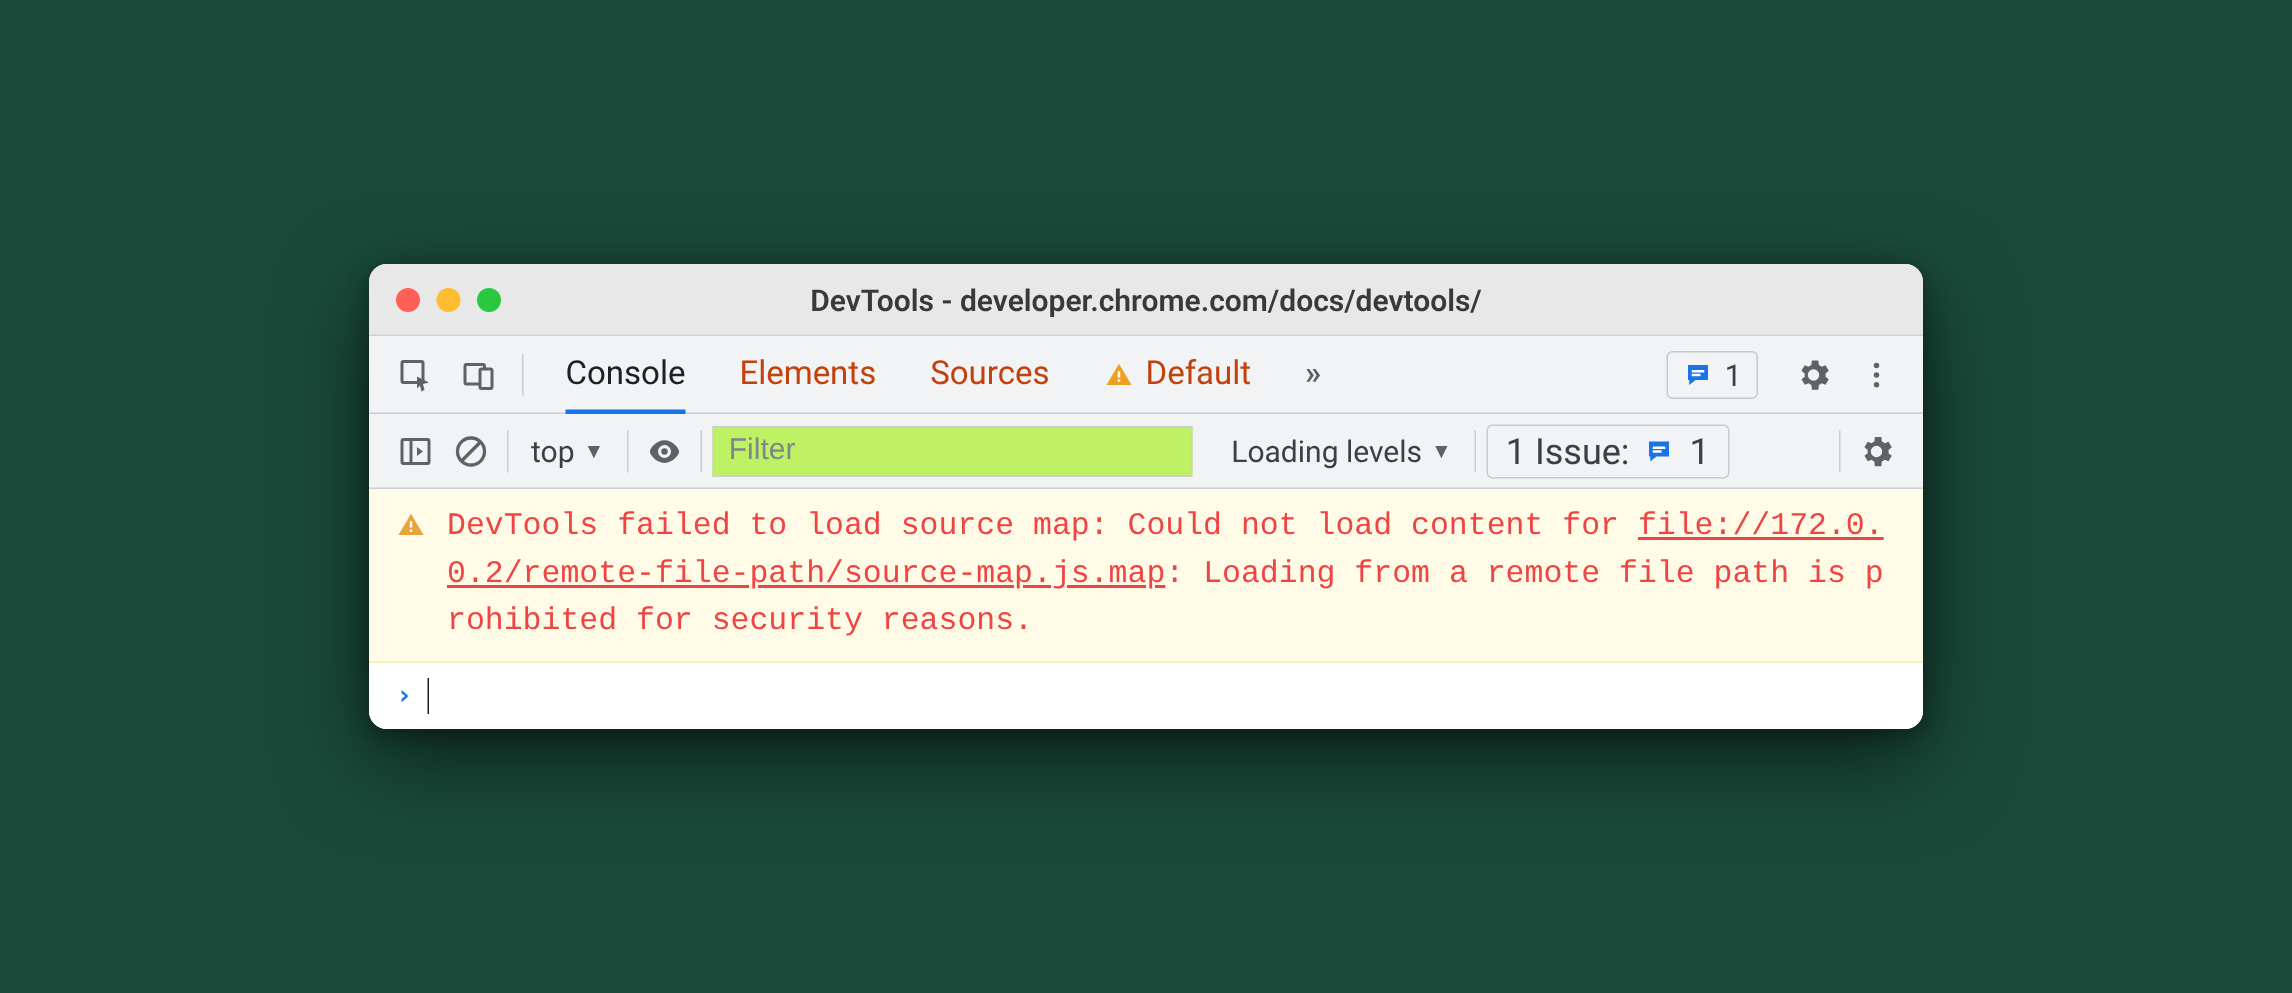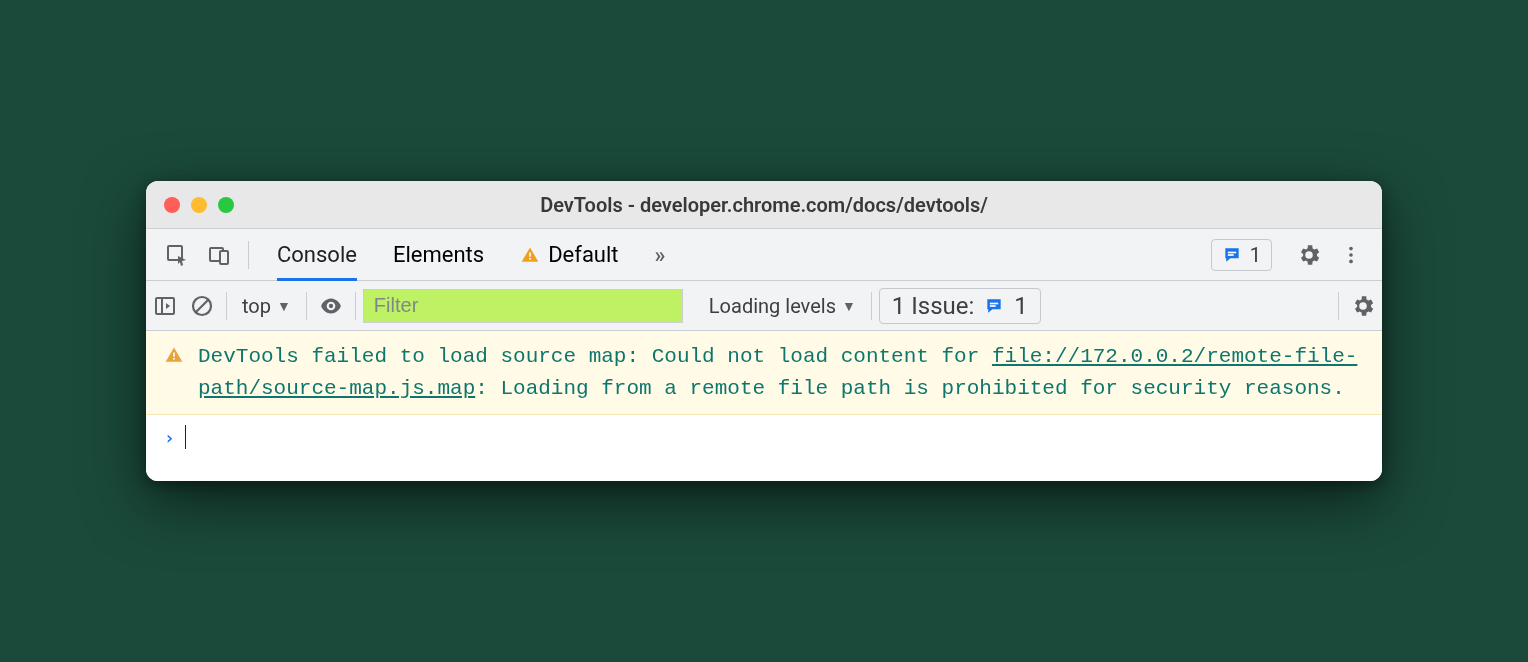--- a/index.html
+++ b/index.html
@@ -6,21 +6,21 @@
   body {
     background: #1a4a3a;
     font-family: -apple-system, BlinkMacSystemFont, "Segoe UI", Roboto, sans-serif;
     width: 1528px;
     height: 662px;
     display: flex;
     align-items: center;
     justify-content: center;
   }
   .window {
-    width: 1236px;
+    width: 1036px;
     background: #fff;
     border-radius: 12px;
     box-shadow: 0 20px 60px rgba(0,0,0,0.55), 0 4px 14px rgba(0,0,0,0.35);
     overflow: hidden;
   }
   
   .titlebar {
     background: #e8e8e8;
     height: 48px;
     display: flex;
@@ -71,21 +71,21 @@
   }
   .tabs {
     display: flex;
     align-items: flex-end;
     gap: 36px;
     margin-left: 16px;
     height: 100%;
   }
   .tab {
     font-size: 22px;
-    color: #000000;
+    color: #c2410c;
     height: 100%;
     display: flex;
     align-items: center;
     gap: 8px;
     cursor: pointer;
   }
   .tab.active {
     color: #202124;
     border-bottom: 3px solid #1a73e8;
     margin-bottom: -1px;
@@ -104,21 +104,21 @@
   }
   .badge-box svg { display:block; }
   .gear { margin-left: 12px; }
   
   .subbar {
     display: flex;
     align-items: center;
     height: 50px;
     background: #f1f3f4;
     border-bottom: 1px solid #cacdd1;
-    padding: 0 2px;
+    padding: 0 14px;
     gap: 3px;
   }
   .dropdown {
     display: flex;
     align-items: center;
     gap: 6px;
     font-size: 20px;
     color: #3c4043;
     padding: 2px 8px;
     cursor: pointer;
@@ -159,21 +159,21 @@
     align-items: flex-start;
   }
   .warn-icon {
     flex-shrink: 0;
     margin-top: 4px;
   }
   .warn-text {
     font-family: Menlo, Consolas, "Courier New", monospace;
     font-size: 21px;
     line-height: 1.5;
-    color: #0f766e;
+    color: #ef4444;
     word-break: break-all;
   }
   .warn-text .link {
     text-decoration: underline;
     cursor: pointer;
   }
   
   .prompt-row {
     display: flex;
     align-items: center;
@@ -222,20 +222,21 @@
       <svg width="24" height="24" viewBox="0 0 24 24" fill="none" stroke="#5f6368" stroke-width="2">
         <rect x="3" y="5" width="13" height="13" rx="1"></rect>
         <rect x="13" y="8" width="8" height="13" rx="1" fill="#f1f3f4"></rect>
       </svg>
     </div>
     <div class="divider"></div>
 
     <div class="tabs">
       <div class="tab active">Console</div>
       <div class="tab">Elements</div>
+      <div class="tab">Sources</div>
       <div class="tab">
         <svg width="20" height="20" viewBox="0 0 24 24">
           <path d="M12 3 L22 20 L2 20 Z" fill="#f0a020"></path>
           <rect x="11" y="9" width="2" height="5" fill="#fff"></rect>
           <rect x="11" y="15.5" width="2" height="2" fill="#fff"></rect>
         </svg>
         <span>Default</span>
       </div>
       <div class="tab" style="font-weight:600;color:#5f6368">»</div>
     </div>

